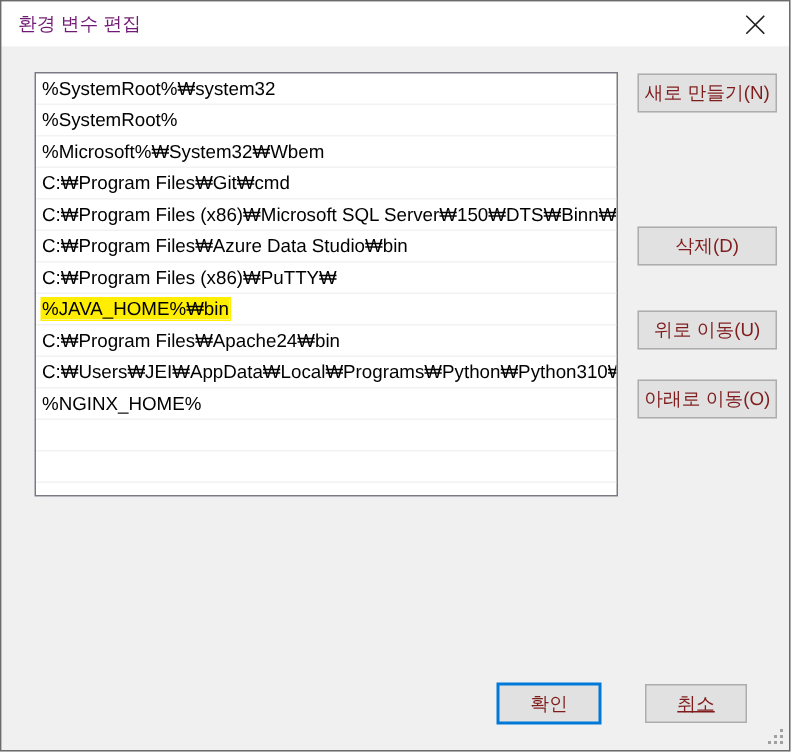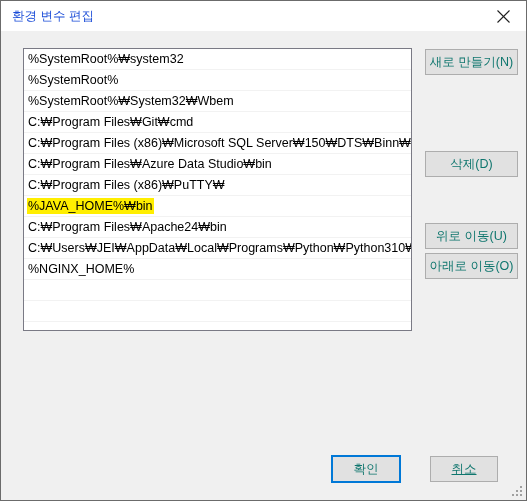--- a/index.html
+++ b/index.html
@@ -37,21 +37,21 @@
     width: 525px;
     height: 30px;
     background: #ffffff;
     box-sizing: border-box;
   }
   .title-text {
     position: absolute;
     left: 11px;
     top: 7px;
     font-size: 12.5px;
-    color: #1d4ed8;
+    color: #701a75;
     letter-spacing: 0px;
     white-space: nowrap;
   }
   .close-button {
     position: absolute;
     right: 0px;
     top: 0px;
     width: 45px;
     height: 30px;
     display: flex;
@@ -107,34 +107,34 @@
   
   .btn {
     position: absolute;
     box-sizing: border-box;
     height: 26px;
     line-height: 24px;
     text-align: center;
     background: #e1e1e1;
     border: 1px solid #adadad;
     font-size: 12.5px;
-    color: #0f766e;
+    color: #7f1d1d;
     white-space: nowrap;
     cursor: default;
     overflow: hidden;
   }
   .side-btn {
     left: 424px;
     width: 93px;
   }
   #btn-new      { top: 18px; }
   #btn-edit     { top: 52px; }
   #btn-browse   { top: 86px; }
   #btn-delete   { top: 120px; }
-  #btn-moveup   { top: 192px; }
+  #btn-moveup   { top: 176px; }
   #btn-movedown { top: 222px; }
   #btn-edittext { top: 285px; }
 
   
   .bottom-btn {
     width: 68px;
     top: 425px;
   }
   #btn-ok {
     left: 331px;
@@ -175,21 +175,21 @@
         <line x1="12.5" y1="0.5" x2="0.5" y2="12.5" stroke="#202020" stroke-width="1.1"></line>
       </svg>
     </div>
   </div>
 
   <div class="client">
 
     <div class="listbox" id="path-list">
         <div class="list-row"><span class="cell">%SystemRoot%₩system32</span></div>
         <div class="list-row"><span class="cell">%SystemRoot%</span></div>
-        <div class="list-row"><span class="cell">%SystemRoot%₩System32₩Wbem</span></div>
+        <div class="list-row"><span class="cell">%Microsoft%₩System32₩Wbem</span></div>
         <div class="list-row"><span class="cell">C:₩Program Files₩Git₩cmd</span></div>
         <div class="list-row"><span class="cell">C:₩Program Files (x86)₩Microsoft SQL Server₩150₩DTS₩Binn₩</span></div>
         <div class="list-row"><span class="cell">C:₩Program Files₩Azure Data Studio₩bin</span></div>
         <div class="list-row"><span class="cell">C:₩Program Files (x86)₩PuTTY₩</span></div>
         <div class="list-row highlight"><span class="cell">%JAVA_HOME%₩bin</span></div>
         <div class="list-row"><span class="cell">C:₩Program Files₩Apache24₩bin</span></div>
         <div class="list-row"><span class="cell">C:₩Users₩JEI₩AppData₩Local₩Programs₩Python₩Python310₩Scri...</span></div>
         <div class="list-row"><span class="cell">%NGINX_HOME%</span></div>
         <div class="list-row empty">&nbsp;</div>
         <div class="list-row empty">&nbsp;</div>

